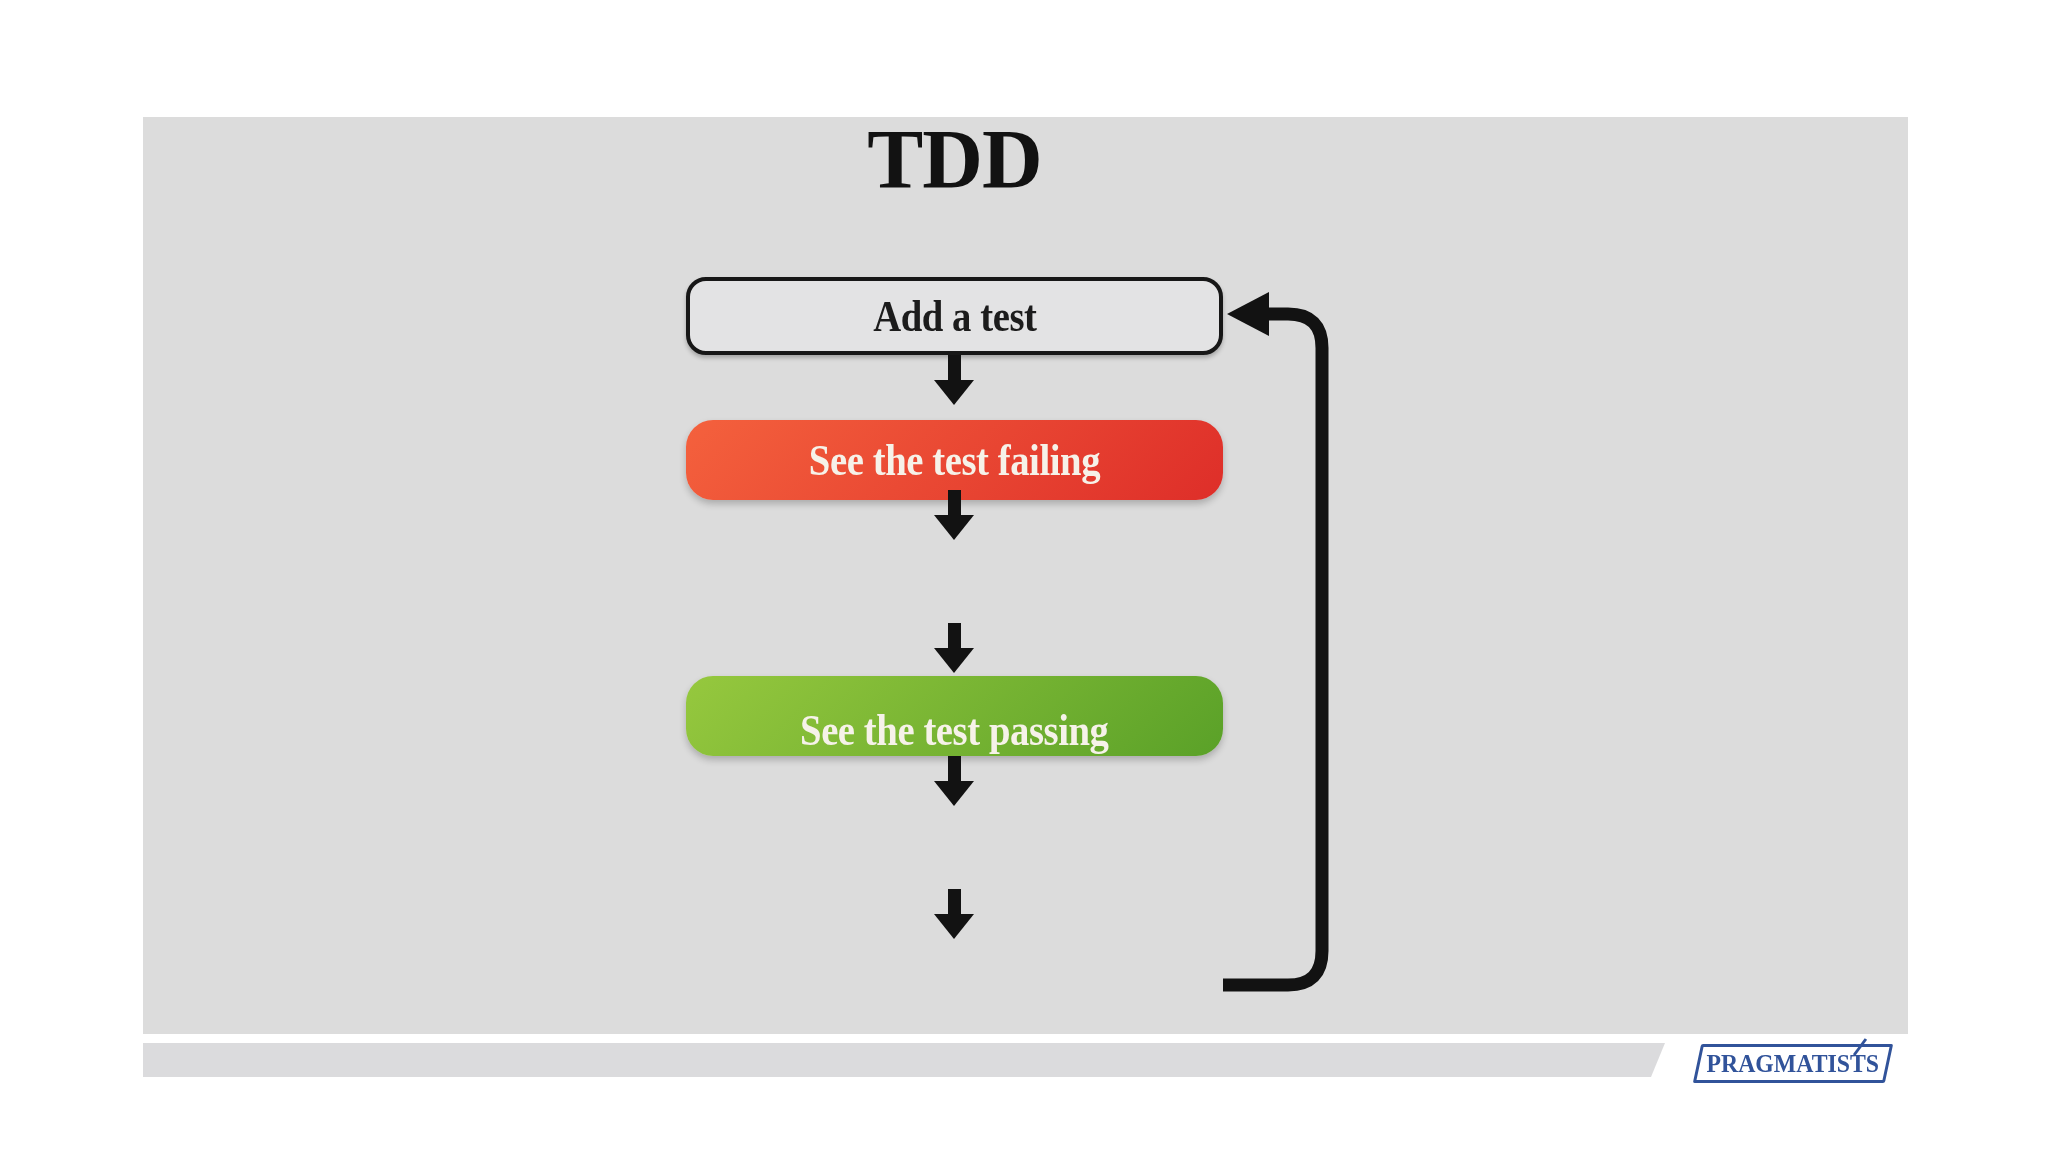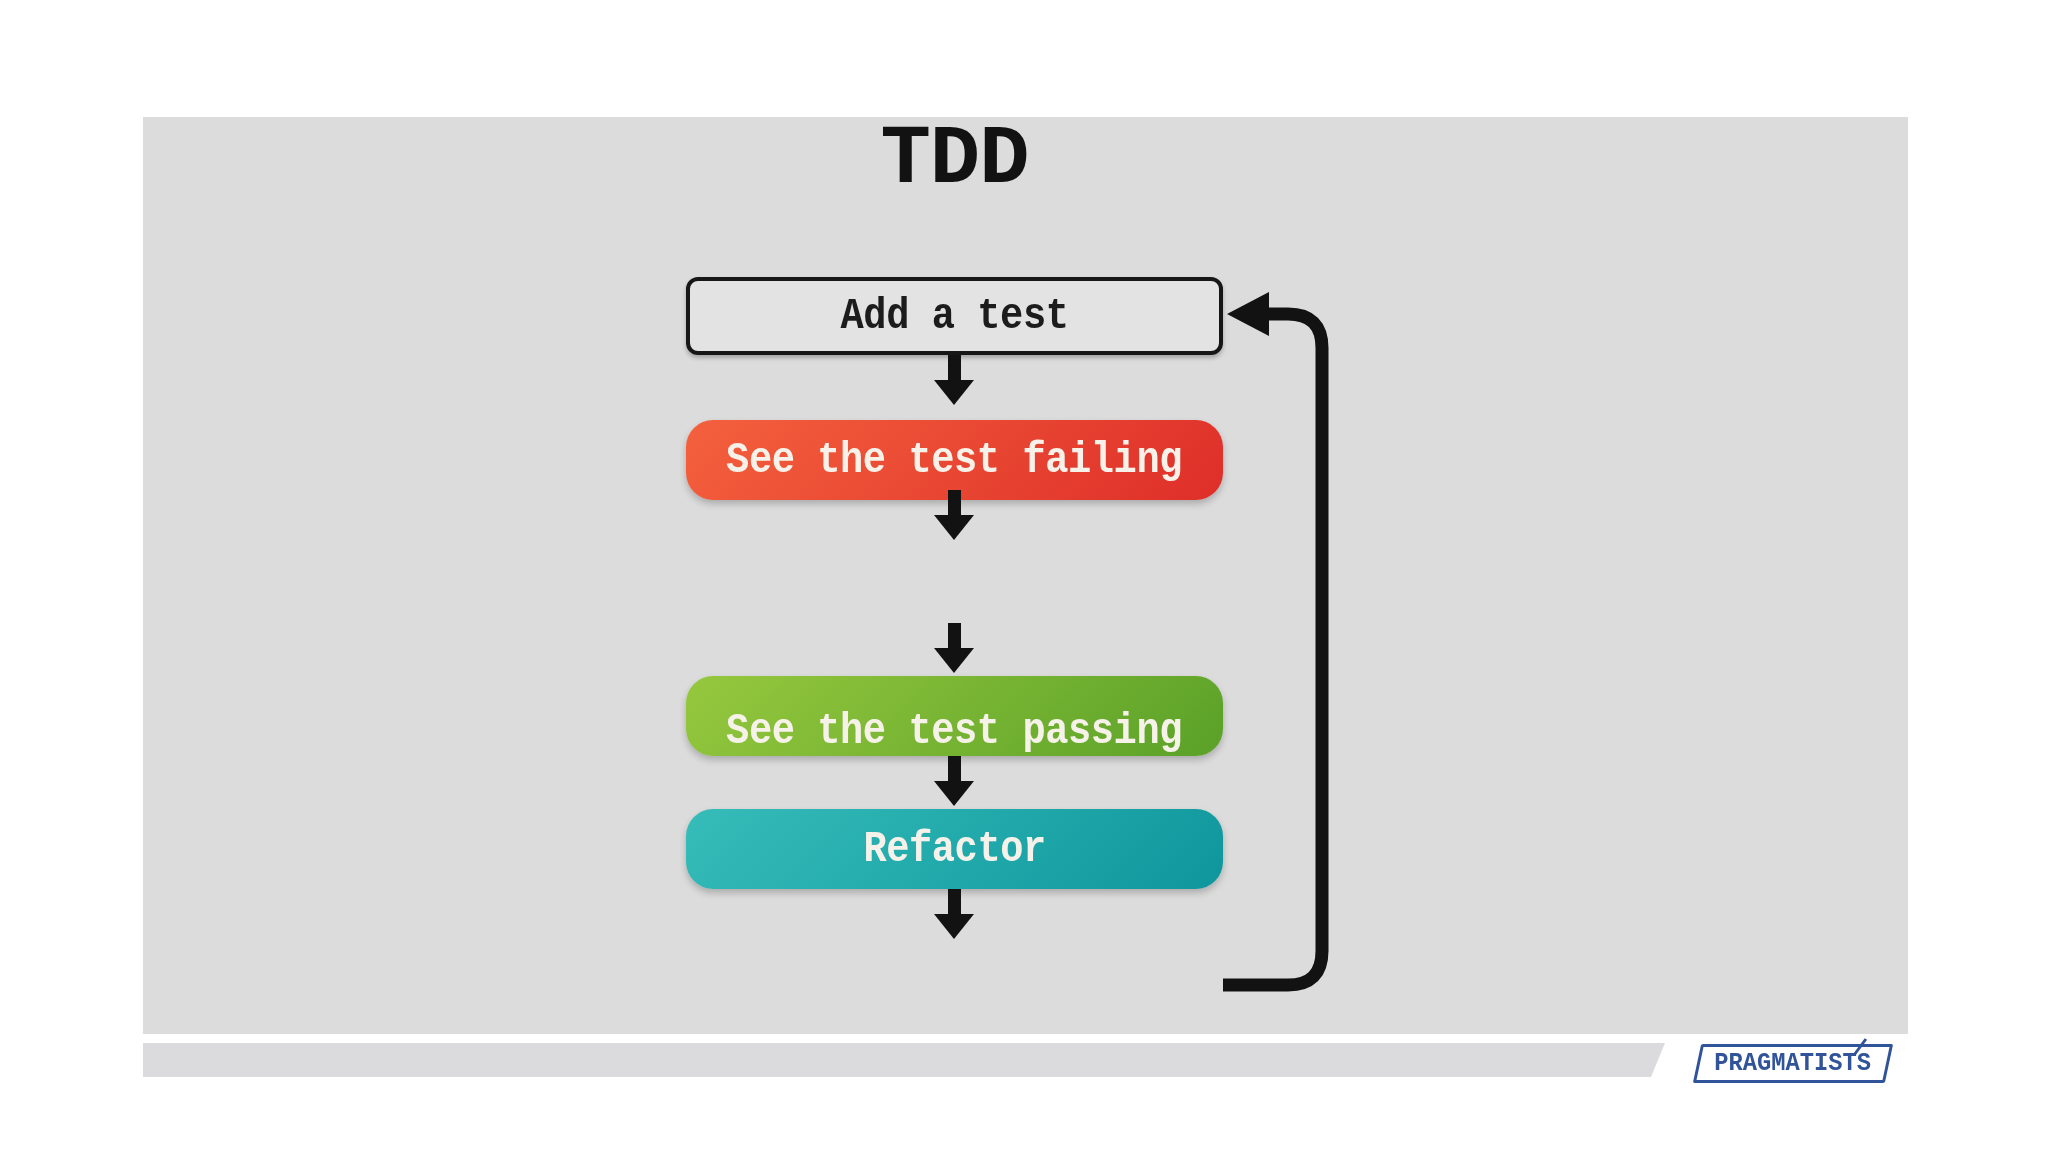--- a/index.html
+++ b/index.html
@@ -1,24 +1,24 @@
 <!DOCTYPE html>
 <html><head>
 <meta charset="utf-8">
 <style>
   html,body{margin:0;padding:0;background:#ffffff;}
   .page{position:relative;width:2012px;height:1152px;background:#ffffff;overflow:hidden;
-        font-family:Liberation Mono, monospace;}
+        font-family:Liberation Serif, serif;}
   .slide{position:absolute;left:143px;top:117px;width:1765px;height:917px;background:#dcdcdc;}
   .title{position:absolute;left:686px;top:118px;width:537px;text-align:center;
          font-size:84px;font-weight:700;color:#121212;letter-spacing:-1px;line-height:1;}
   .step{position:absolute;left:686px;width:537px;display:flex;align-items:center;justify-content:center;
         box-sizing:border-box;white-space:nowrap;}
   .step .lbl{display:inline-block;transform:scaleX(0.88);letter-spacing:-0.5px;}
-  .step.outline{background:#e3e3e4;border:4px solid #171717;border-radius:12px;
+  .step.outline{background:#e3e3e4;border:4px solid #171717;border-radius:20px;
         color:#1c1c1c;font-weight:700;font-size:44px;box-shadow:0 3px 4px rgba(0,0,0,0.25);}
   .step.gradient{border-radius:27px;color:#f6f2e9;font-weight:700;font-size:44px;
         box-shadow:0 4px 7px rgba(0,0,0,0.22);}
   .s0{top:277px;height:78px;}
   .s1{top:420px;height:80px;align-items:center;}
   .s2{top:543px;height:80px;}
   .s3{top:676px;height:80px;}
   .s4{top:809px;height:80px;}
   .s5{top:946px;height:78px;}
   .varrow{position:absolute;left:934px;width:40px;display:flex;flex-direction:column;align-items:center;}
@@ -72,23 +72,20 @@
     </div>
 
   <div class="step gradient s3" style="background: linear-gradient(135deg, rgb(150, 200, 62), rgb(90, 161, 40)); align-items: flex-end;">
     <span class="lbl">See the test passing</span>
   </div>
   <div class="varrow a3">
       <div class="stem"></div>
       <div class="head"></div>
     </div>
 
-  <div class="step gradient s4" style="background: linear-gradient(135deg, rgb(54, 189, 185), rgb(14, 150, 157));">
-    <span class="lbl">Refactor</span>
-  </div>
   <div class="varrow a4">
       <div class="stem"></div>
       <div class="head"></div>
     </div>
 
 
   <div class="footer-bar"></div>
   <div class="logo" style="border-color: rgb(49, 83, 154);">
     <span class="logo-text" style="color: rgb(49, 83, 154);">PRAGMATISTS</span>
     <span class="accent"></span>

